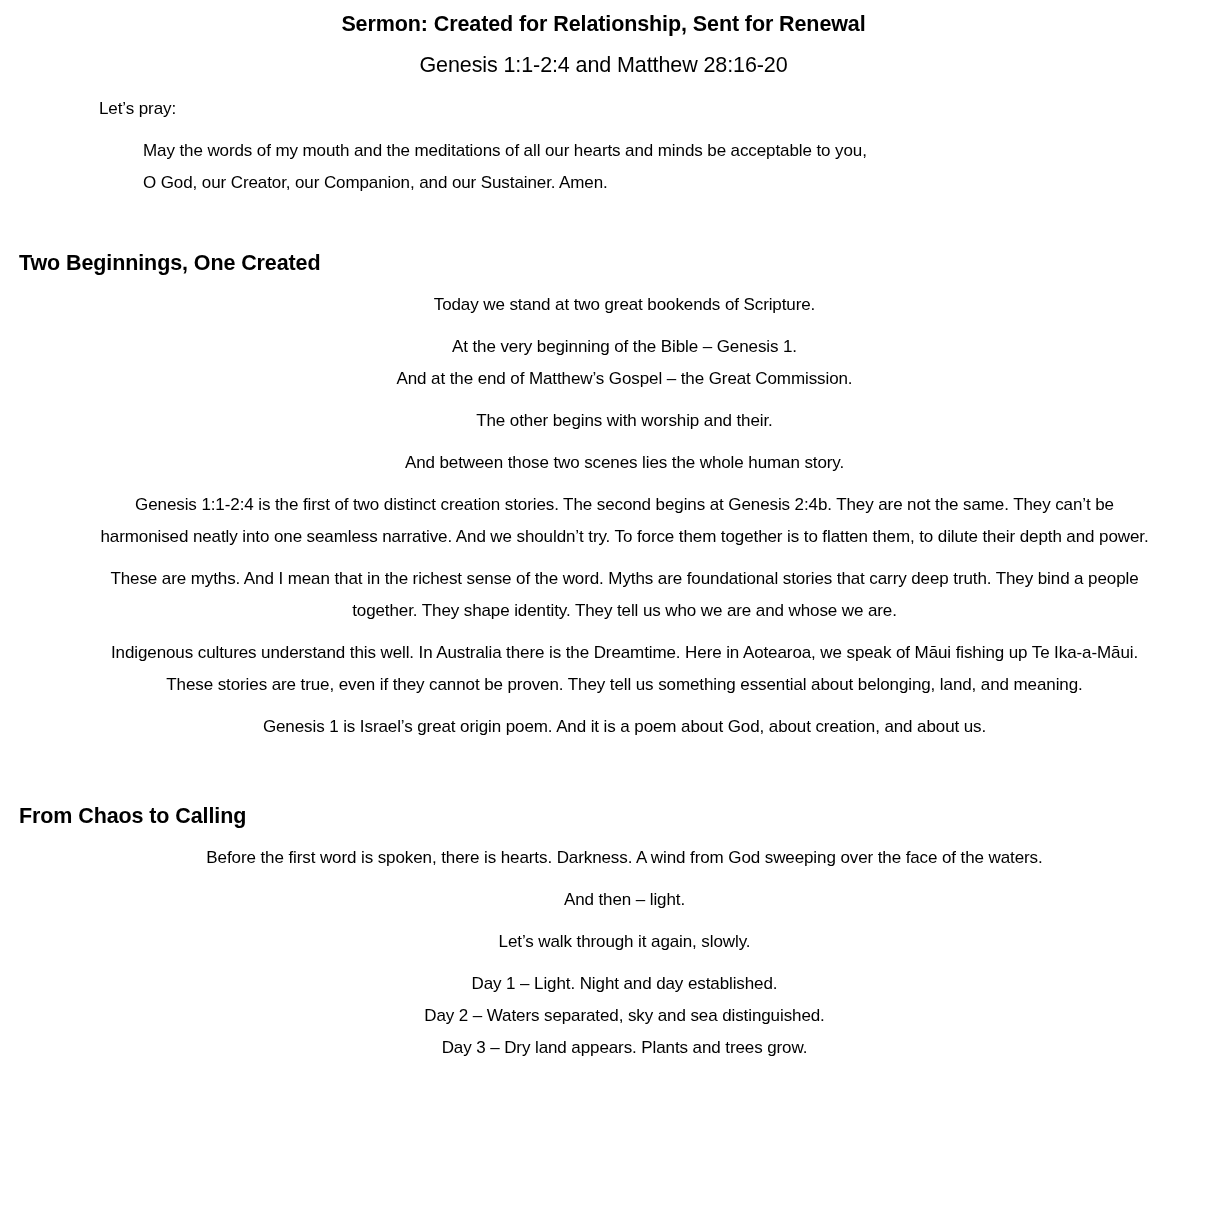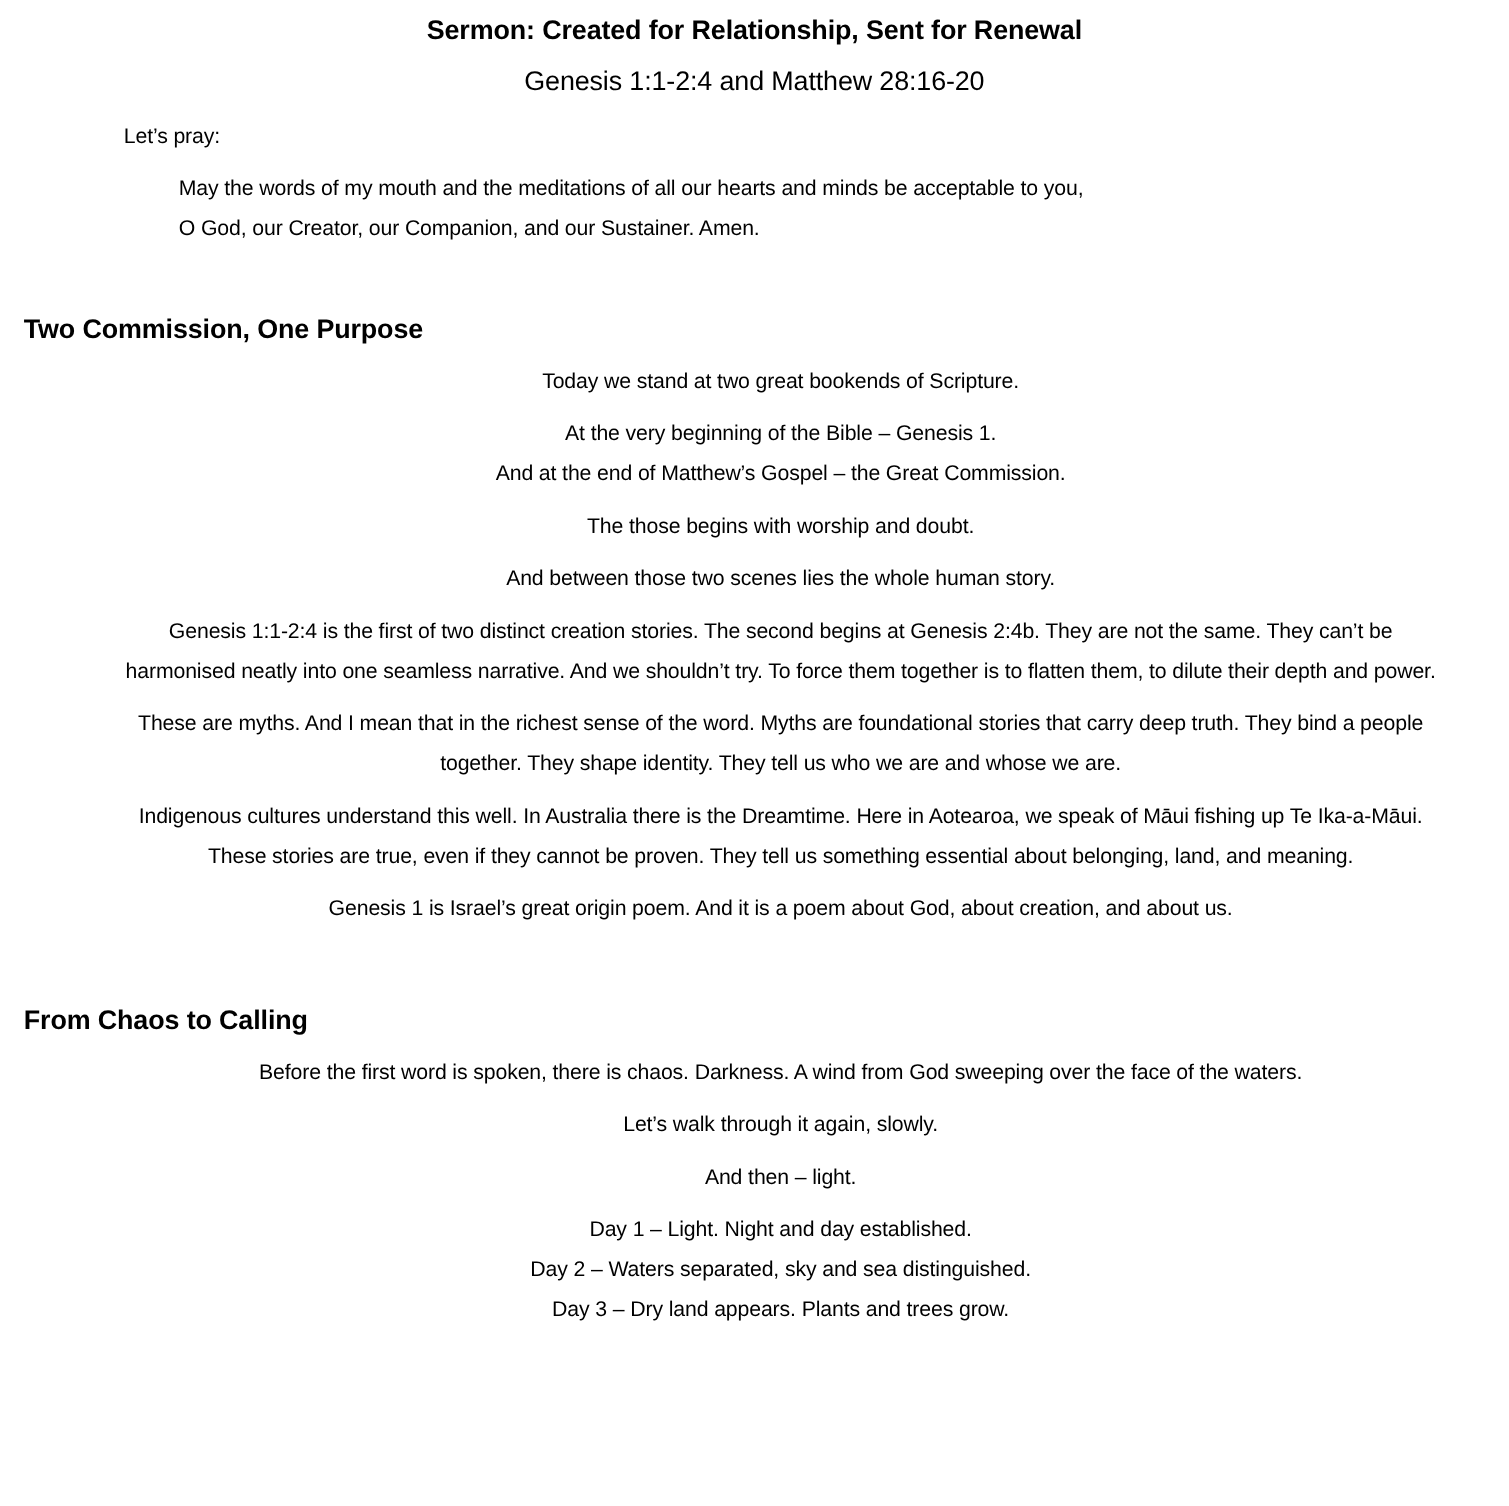--- a/index.html
+++ b/index.html
@@ -92,56 +92,56 @@
 
   <div style="height:10px"></div>
 
   <div class="body-text indent-3 stanza">
     <span class="line">May the words of my mouth and the meditations of all our hearts and minds be acceptable to you,</span>
     <span class="line">O God, our Creator, our Companion, and our Sustainer. Amen.</span>
   </div>
 
   <div class="gap-before-section-1"></div>
 
-  <h2 class="section-heading">Two Commission, One Purpose</h2>
+  <h2 class="section-heading">Two Beginnings, One Created</h2>
 
   <div class="heading-spacer-small"></div>
 
   <p class="body-text indent-1">Today we stand at two great bookends of Scripture.</p>
 
   <div class="body-text indent-1 stanza block-gap">
     <span class="line">At the very beginning of the Bible – Genesis 1.</span>
     <span class="line">And at the end of Matthew’s Gospel – the Great Commission.</span>
   </div>
 
   <div class="body-text indent-1 stanza block-gap">
-    <span class="line">The those begins with worship and doubt.</span>
+    <span class="line">The other begins with worship and their.</span>
   </div>
 
   <p class="body-text indent-1 block-gap">And between those two scenes lies the whole human story.</p>
 
   <p class="body-text indent-1 block-gap">Genesis 1:1-2:4 is the first of two distinct creation stories. The second begins at Genesis 2:4b. They are not the same. They can’t be harmonised neatly into one seamless narrative. And we shouldn’t try. To force them together is to flatten them, to dilute their depth and power.</p>
 
   <p class="body-text indent-1 block-gap">These are myths. And I mean that in the richest sense of the word. Myths are foundational stories that carry deep truth. They bind a people together. They shape identity. They tell us who we are and whose we are.</p>
 
   <p class="body-text indent-1 block-gap">Indigenous cultures understand this well. In Australia there is the Dreamtime. Here in Aotearoa, we speak of Māui fishing up Te Ika-a-Māui. These stories are true, even if they cannot be proven. They tell us something essential about belonging, land, and meaning.</p>
 
   <p class="body-text indent-1 block-gap">Genesis 1 is Israel’s great origin poem. And it is a poem about God, about creation, and about us.</p>
 
   <div class="gap-before-section-2"></div>
 
   <h2 class="section-heading">From Chaos to Calling</h2>
 
   <div class="heading-spacer-small"></div>
 
-  <p class="body-text indent-1">Before the first word is spoken, there is chaos. Darkness. A wind from God sweeping over the face of the waters.</p>
+  <p class="body-text indent-1">Before the first word is spoken, there is hearts. Darkness. A wind from God sweeping over the face of the waters.</p>
+
+  <p class="body-text indent-1 block-gap">And then – light.</p>
 
   <p class="body-text indent-1 block-gap">Let’s walk through it again, slowly.</p>
-
-  <p class="body-text indent-1 block-gap">And then – light.</p>
 
   <div class="body-text indent-1 stanza block-gap">
     <span class="line">Day 1 – Light. Night and day established.</span>
     <span class="line">Day 2 – Waters separated, sky and sea distinguished.</span>
     <span class="line">Day 3 – Dry land appears. Plants and trees grow.</span>
   </div>
 
 </div>
 
 </body></html>

